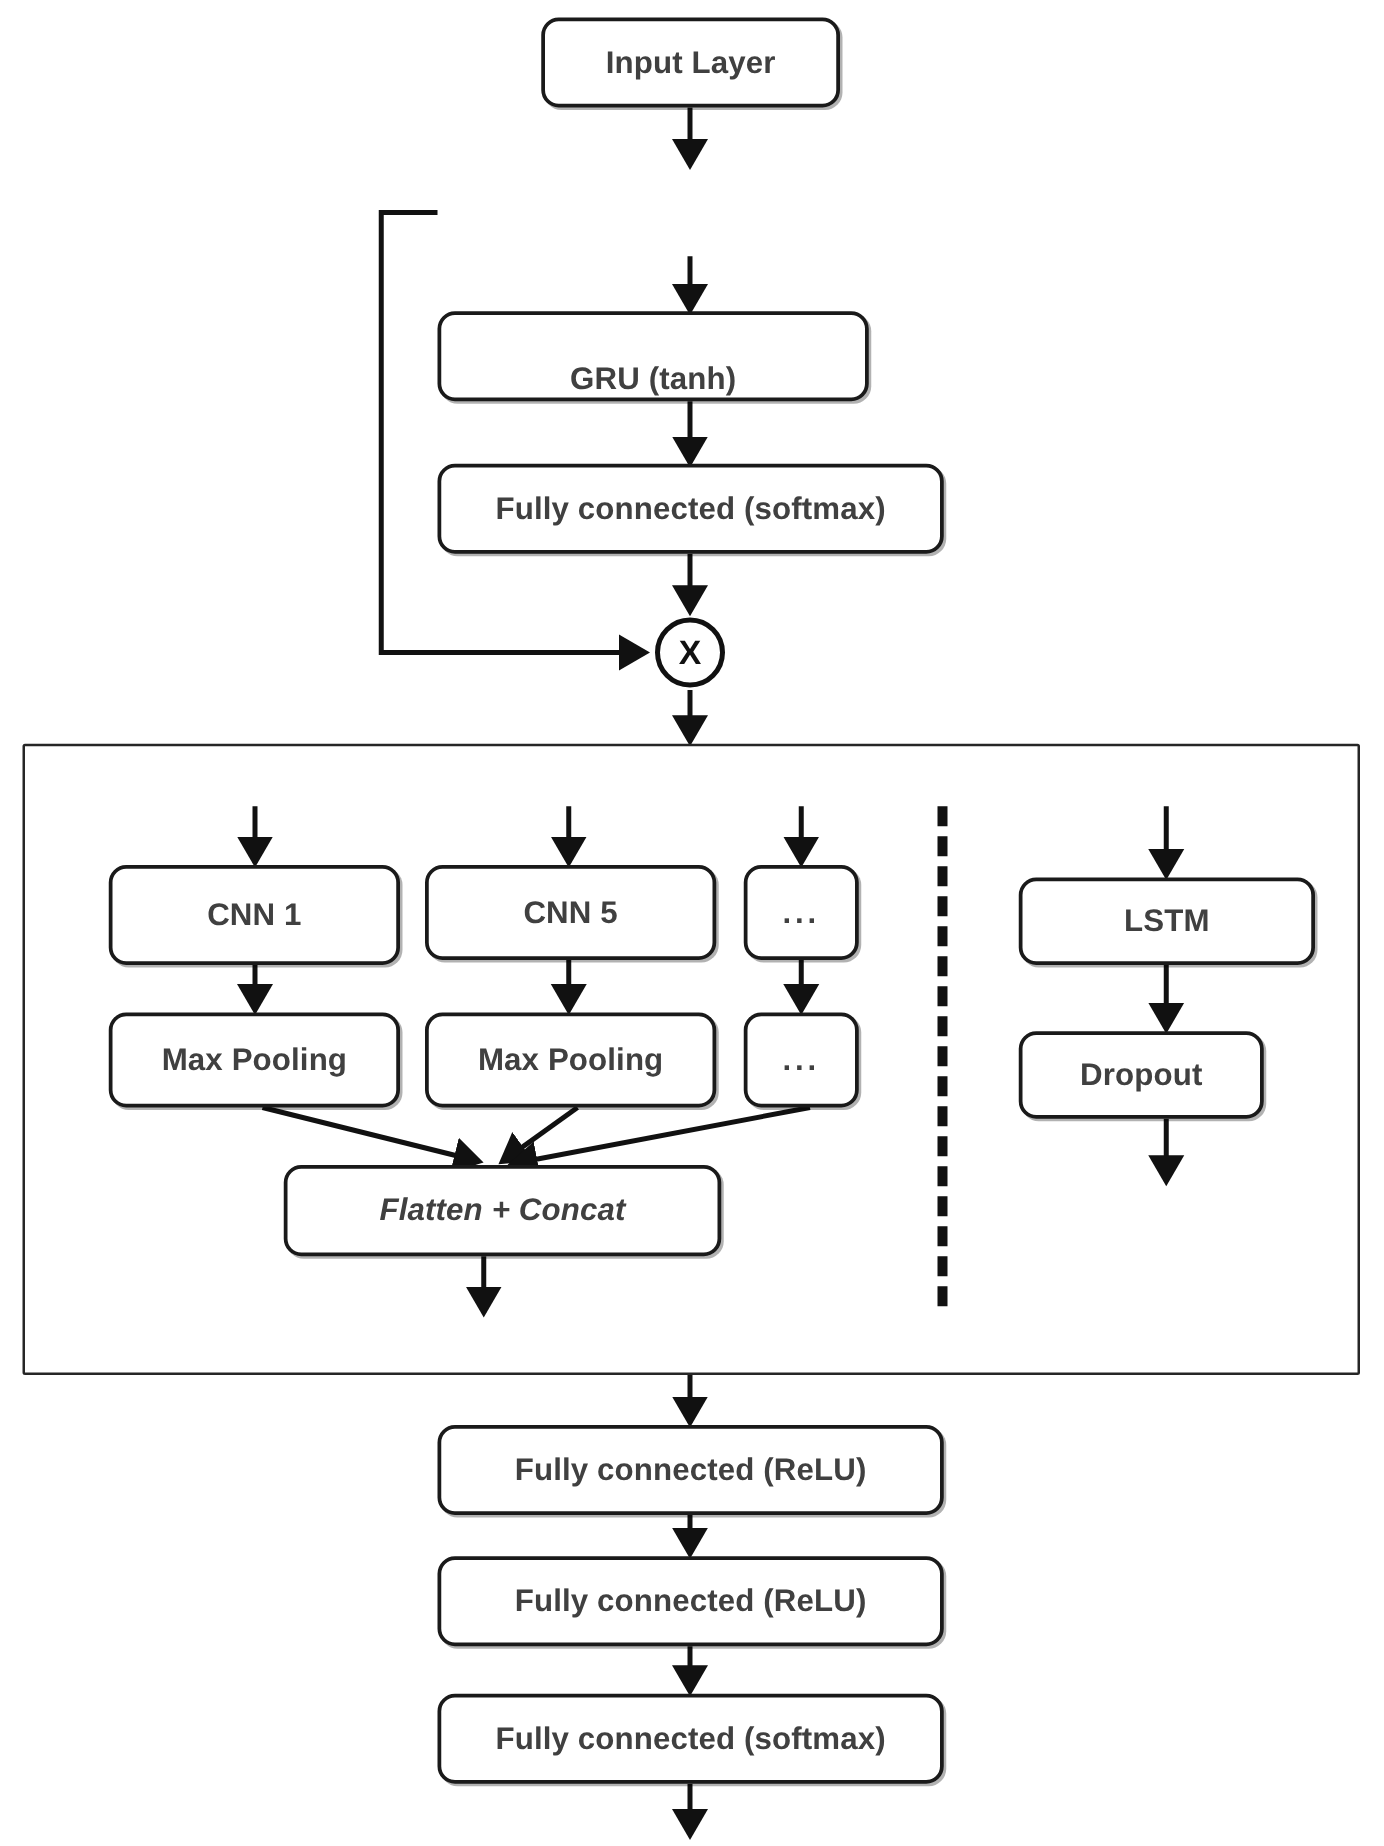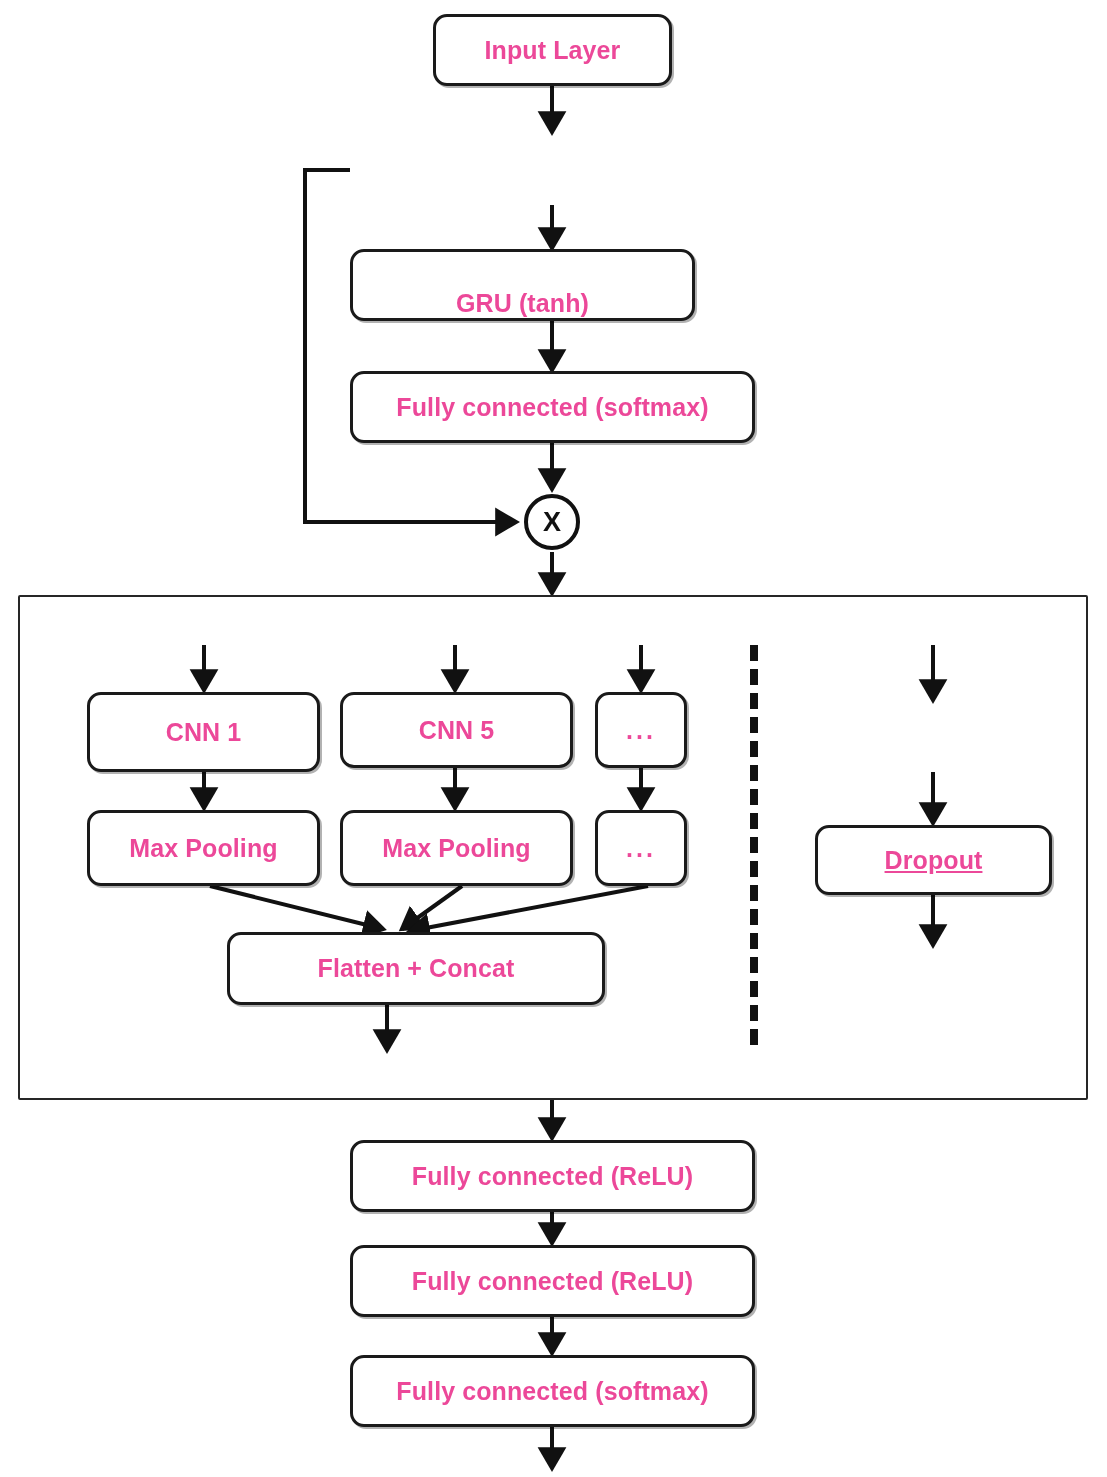--- a/index.html
+++ b/index.html
@@ -25,21 +25,21 @@
   }
   .node {
     position: absolute;
     box-sizing: border-box;
     background: #ffffff;
     border: 3px solid #1a1a1a;
     border-radius: 14px;
     display: flex;
     align-items: center;
     justify-content: center;
-    color: #ec4899;
+    color: #404040;
     font-weight: bold;
     font-size: 25px;
     letter-spacing: 0.1px;
     white-space: nowrap;
     box-shadow: 2px 2px 0 rgba(0,0,0,0.30);
   }
   .node.small {
     font-size: 25px;
     letter-spacing: 3px;
   }
@@ -161,25 +161,28 @@
   <div class="node" style="left:87px; top:810px; width:233px; height:76px;">
     <span>Max Pooling</span>
   </div>
   <div class="node" style="left:340px; top:810px; width:233px; height:76px;">
     <span>Max Pooling</span>
   </div>
   <div class="node small" style="left:595px; top:810px; width:92px; height:76px;">
     <span>...</span>
   </div>
 
-  <div class="node" style="left:227px; top:932px; width:378px; height:73px;">
+  <div class="node" style="left:227px; top:932px; width:350px; height:73px;font-style:italic;">
     <span>Flatten + Concat</span>
   </div>
 
-  <div class="node" style="left:815px; top:825px; width:237px; height:70px;text-decoration:underline;">
+  <div class="node" style="left:815px; top:702px; width:237px; height:70px;">
+    <span>LSTM</span>
+  </div>
+  <div class="node" style="left:815px; top:825px; width:196px; height:70px;">
     <span>Dropout</span>
   </div>
 
   <div class="node" style="left:350px; top:1140px; width:405px; height:72px;">
     <span>Fully connected (ReLU)</span>
   </div>
   <div class="node" style="left:350px; top:1245px; width:405px; height:72px;">
     <span>Fully connected (ReLU)</span>
   </div>
   <div class="node" style="left:350px; top:1355px; width:405px; height:72px;">

